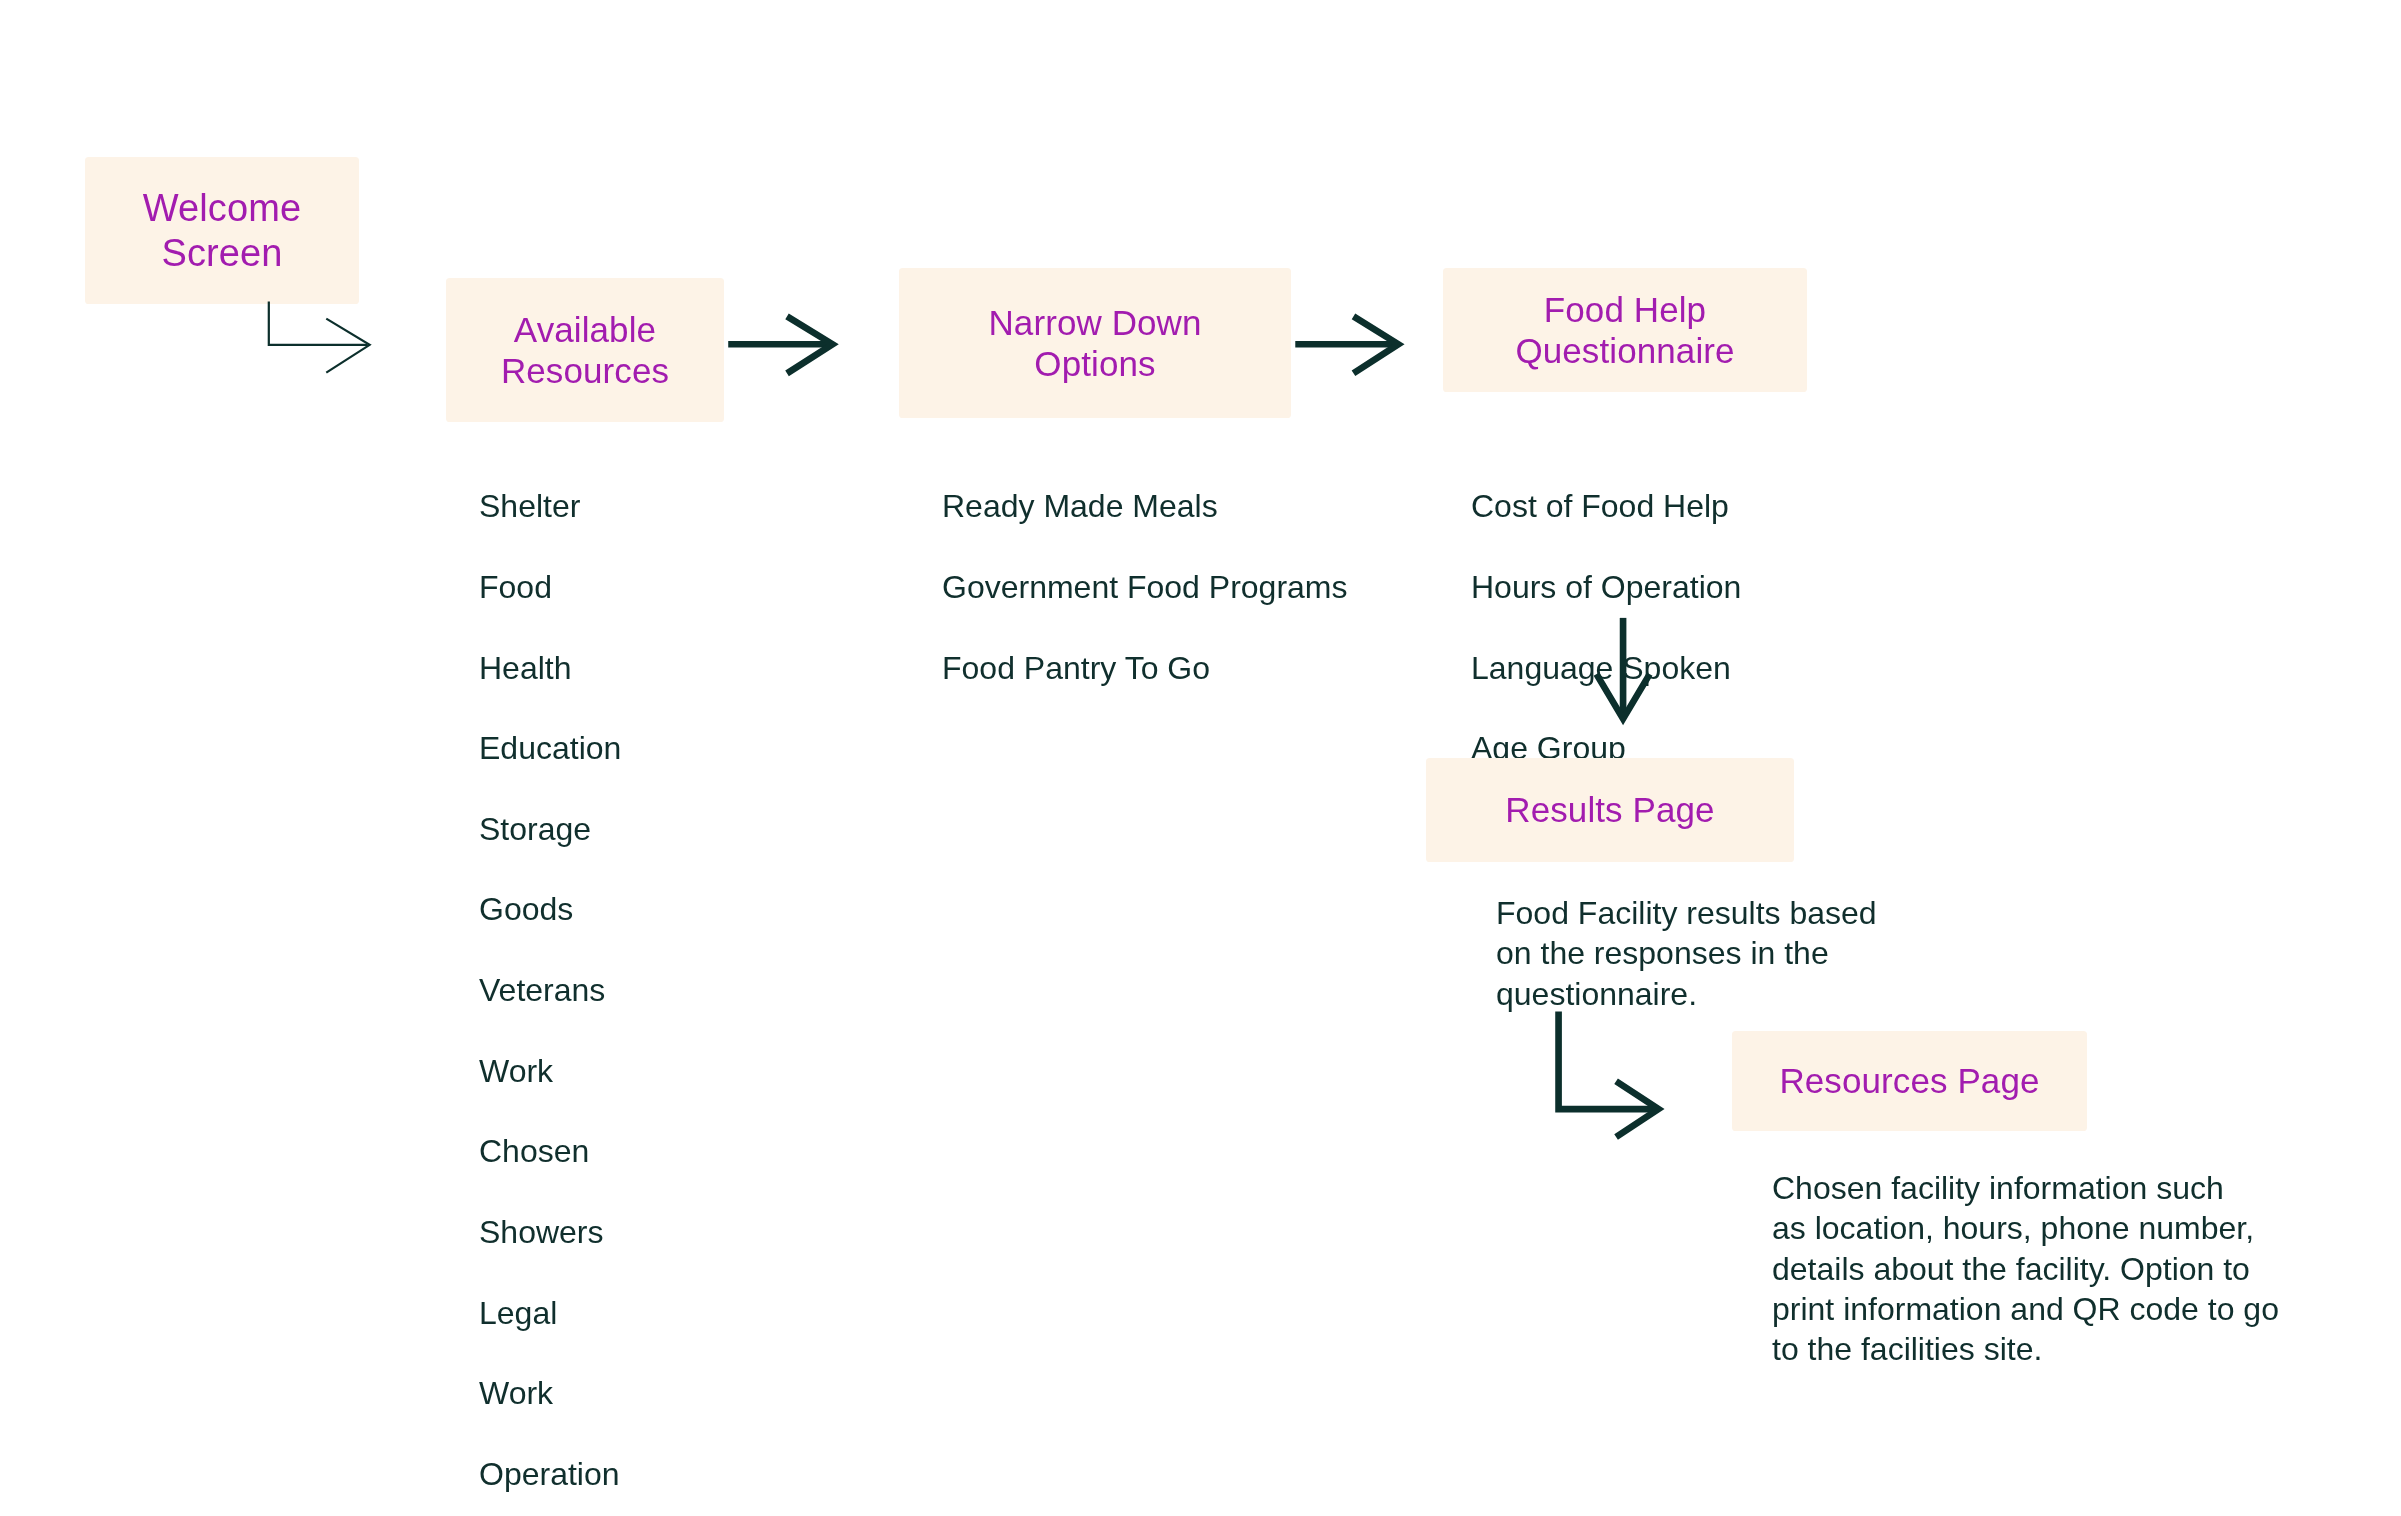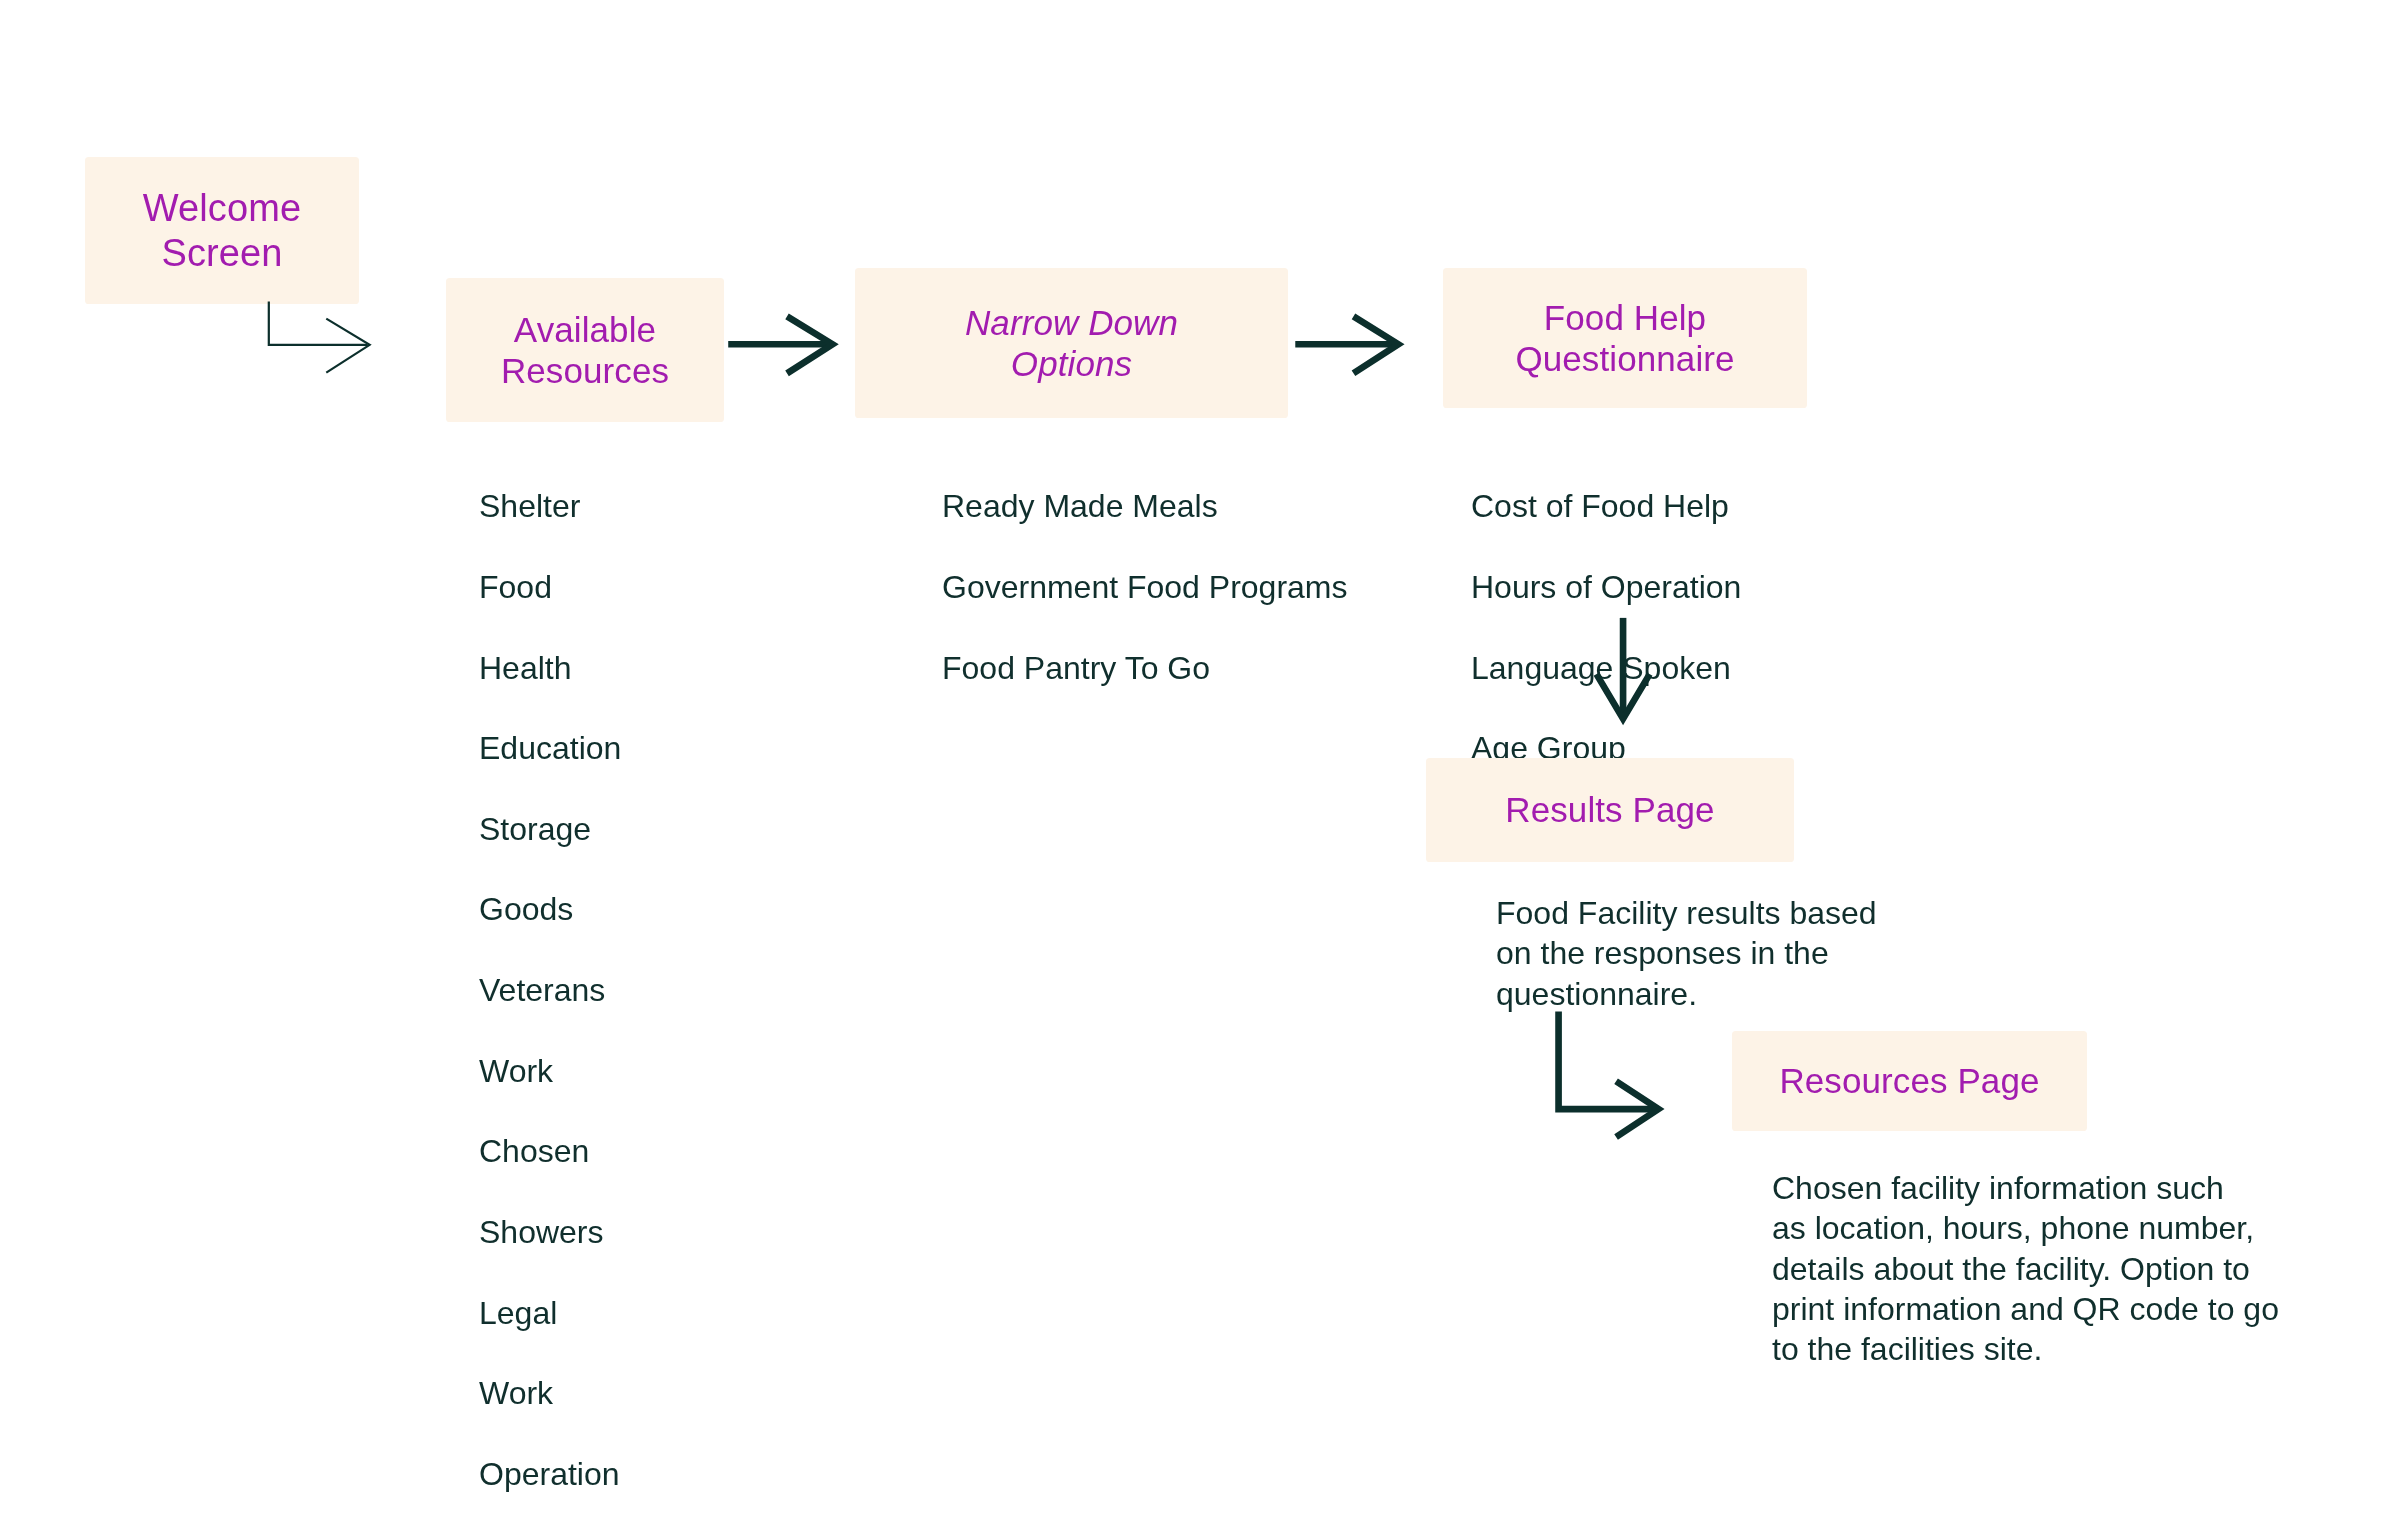--- a/index.html
+++ b/index.html
@@ -103,37 +103,37 @@
     <div>Legal</div>
     <div>Work</div>
     <div>Operation</div>
   </div>
 
   <svg class="arrow-svg" style="left:728px; top:303px; width:152px; height:97px;" viewBox="0 0 250 160">
     <path d="M 0 68 L 170 68"></path>
     <path d="M 97 22 L 172 68 L 97 116"></path>
   </svg>
 
-  <div class="node" style="left:855px; top:268px; width:433px; height:150px;font-style:italic;">
+  <div class="node" style="left:899px; top:268px; width:392px; height:150px;">
     <span class="node-title" style="font-size:35px;">Narrow Down
 Options</span>
   </div>
 
   <div class="body-list" style="left:942px; top:446px; width:485px; font-size:32px;">
     <div>Ready Made Meals</div>
     <div>Government Food Programs</div>
     <div>Food Pantry To Go</div>
   </div>
 
   <svg class="arrow-svg" style="left:1295px; top:303px; width:140px; height:97px;" viewBox="0 0 230 160">
     <path d="M 0 68 L 168 68"></path>
     <path d="M 96 22 L 170 68 L 96 116"></path>
   </svg>
 
-  <div class="node" style="left:1443px; top:268px; width:364px; height:140px;">
+  <div class="node" style="left:1443px; top:268px; width:364px; height:124px;">
     <span class="node-title" style="font-size:35px;">Food Help
 Questionnaire</span>
   </div>
 
   <div class="body-list" style="left:1471px; top:446px; width:485px; font-size:32px;">
     <div>Cost of Food Help</div>
     <div>Hours of Operation</div>
     <div>Language Spoken</div>
     <div>Age Group</div>
   </div>

